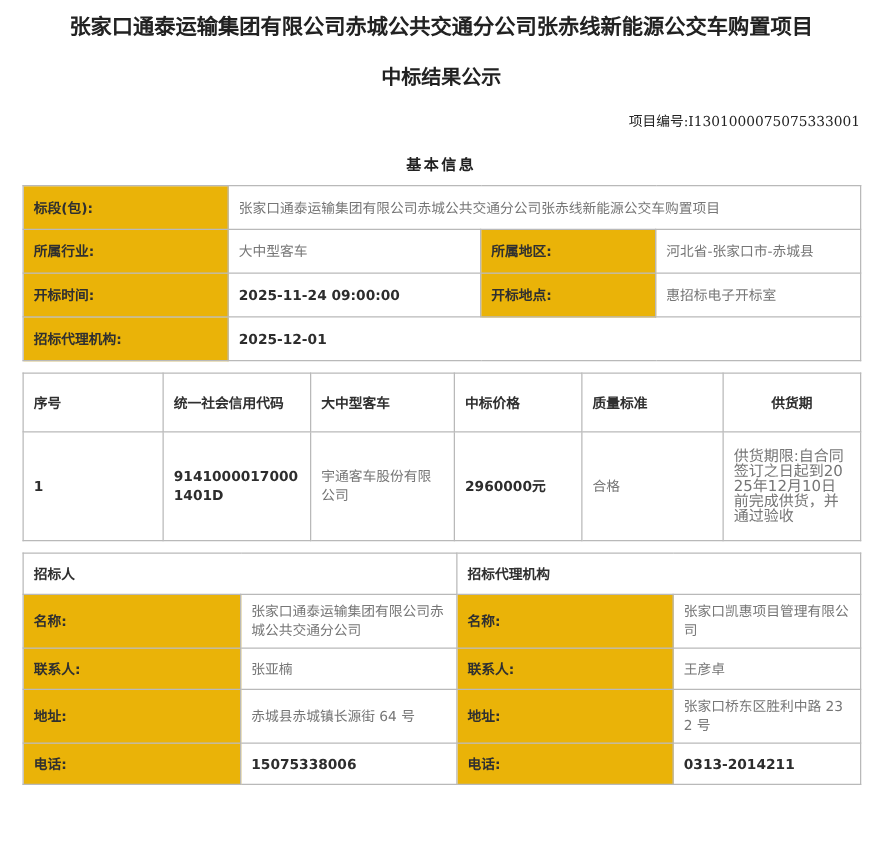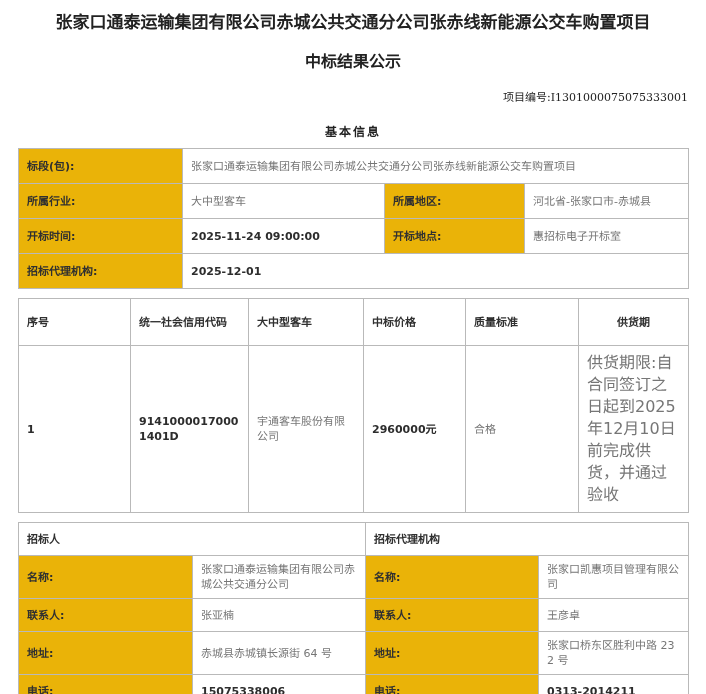--- a/index.html
+++ b/index.html
@@ -105,22 +105,22 @@
   }
   table.winner td.hd {
     font-weight: bold;
     color: #303030;
     height: 34px;
     vertical-align: middle;
   }
   table.winner td.hd.c { text-align: center; }
   table.winner td.body { height: 74px; vertical-align: middle; }
   .supply {
-    font-size: 16px;
-    line-height: 22px;
+    font-size: 12px;
+    line-height: 12px;
     color: #767676;
   }
 
   
   table.contact td { height: 20px; }
   td.grouphd {
     font-weight: bold;
     color: #303030;
     font-size: 11.5px;
   }

